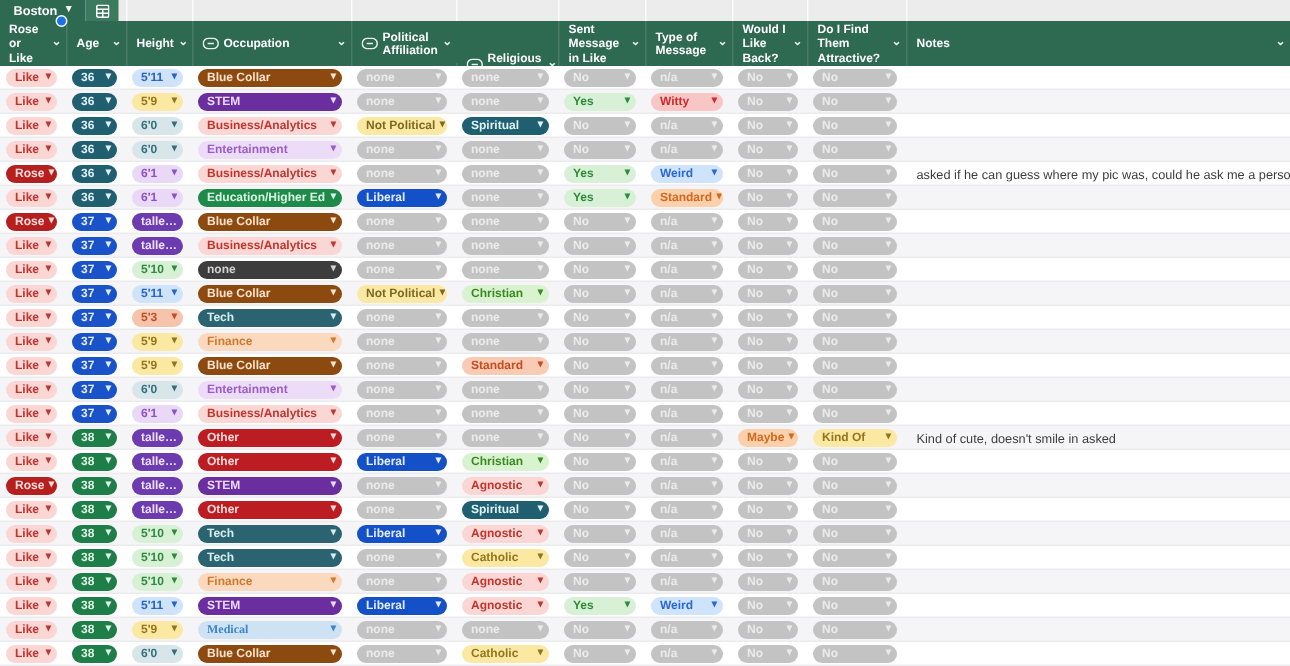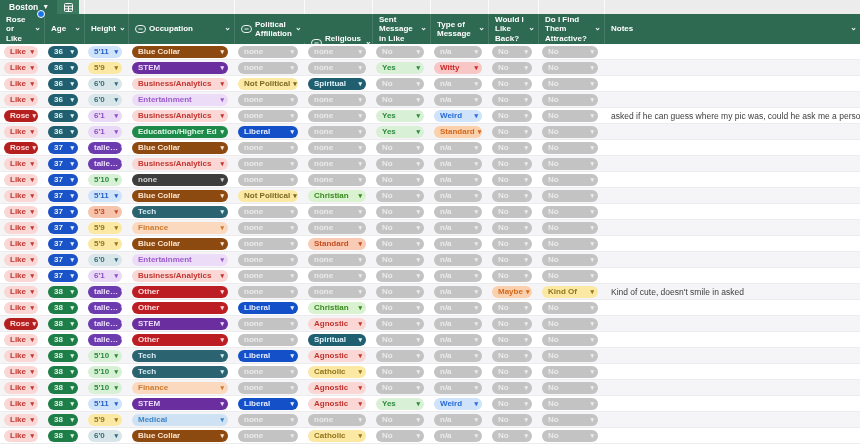--- a/index.html
+++ b/index.html
@@ -1597,21 +1597,21 @@
             <span>38</span>
             <span class="caret">▾</span>
           </div>
         </div>
         <div class="cell" style="width: 44px;">
           <div class="pill" style="background: rgb(251, 232, 163); color: rgb(147, 118, 28);">
             <span>5'9</span>
             <span class="caret">▾</span>
           </div>
         </div>
-        <div class="cell" style="width: 106px;">
+        <div class="cell" style="width: 106px; font-family: Liberation Serif, serif;">
           <div class="pill" style="background: rgb(207, 226, 243); color: rgb(61, 133, 198);">
             <span>Medical</span>
             <span class="caret">▾</span>
           </div>
         </div>
         <div class="cell" style="width: 70px;">
           <div class="pill" style="background: rgb(195, 195, 195); color: rgb(235, 235, 235);">
             <span>none</span>
             <span class="caret">▾</span>
           </div>

